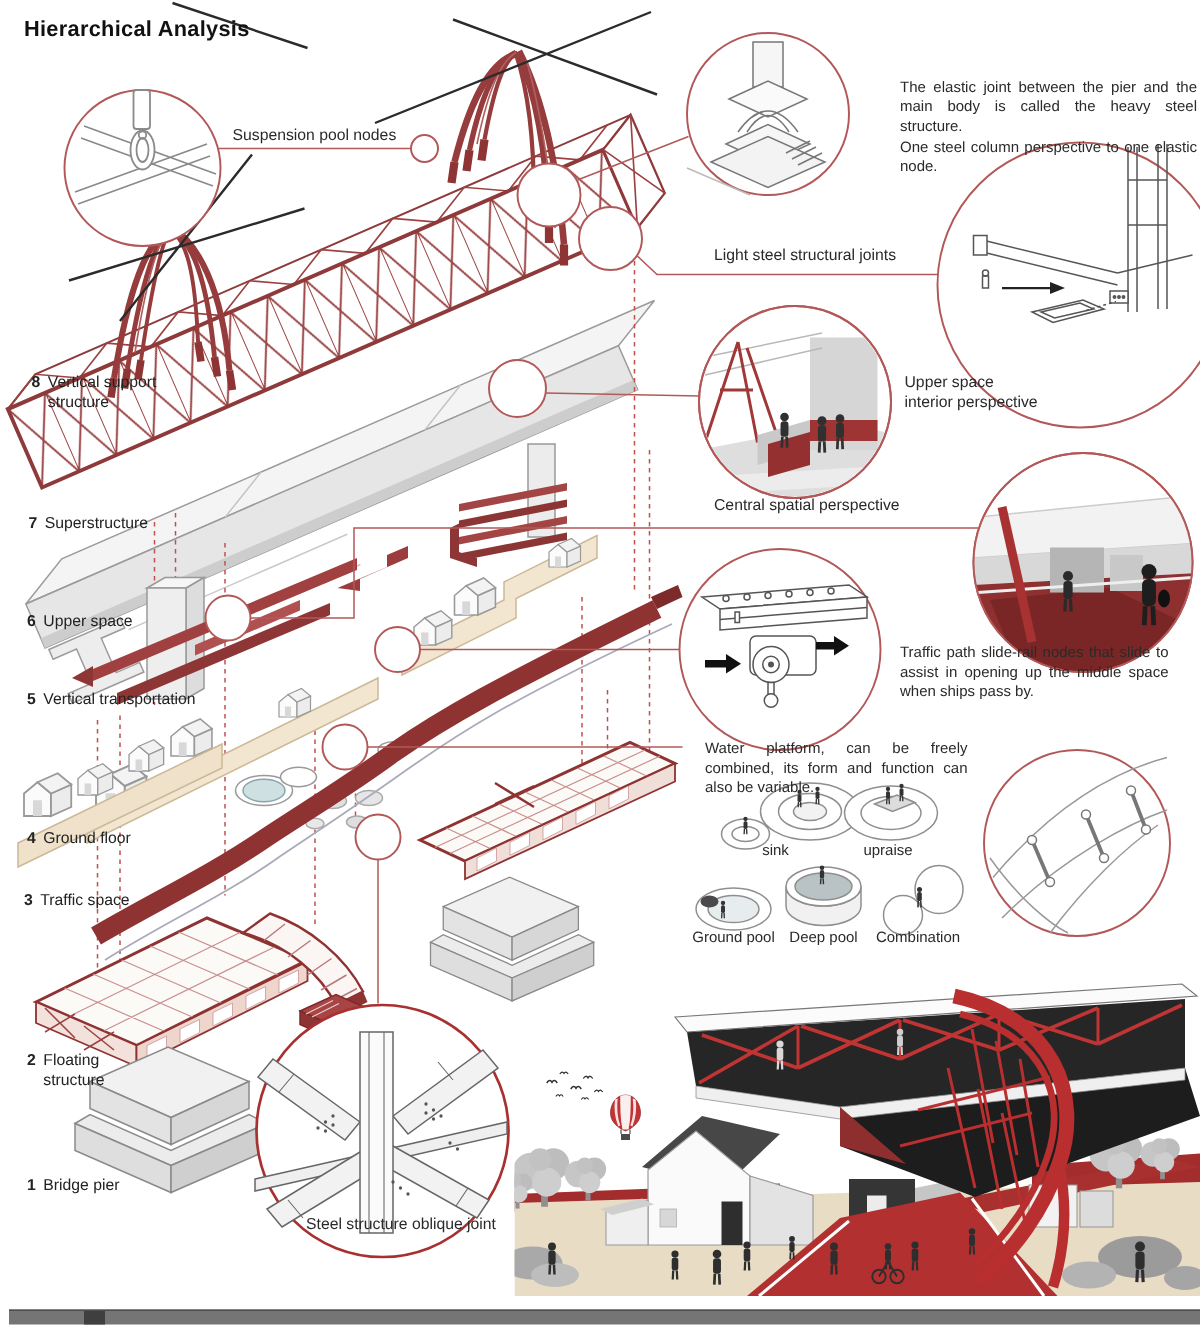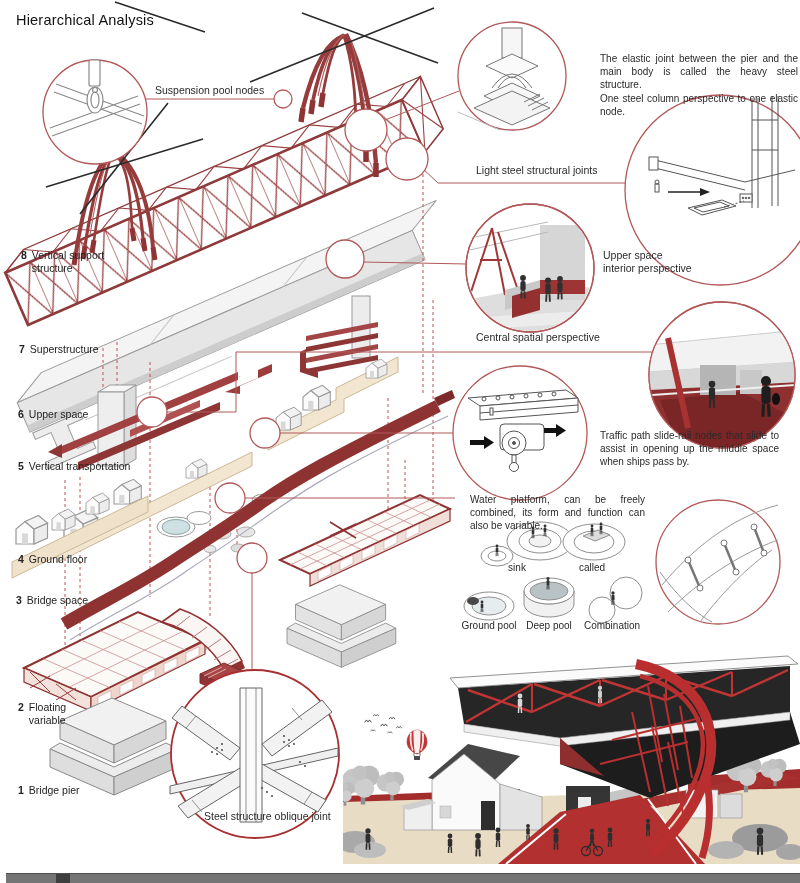--- a/index.html
+++ b/index.html
@@ -1,19 +1,19 @@
 <!DOCTYPE html>
 <html><head>
 <meta charset="utf-8">
 <style>
   html,body{margin:0;padding:0}
   body{width:800px;height:883px;position:relative;background:#fff;overflow:hidden;
        font-family:"Liberation Sans",sans-serif;color:#262626}
   svg{position:absolute;left:0;top:0}
-  .title{position:absolute;font-size:14.5px;font-weight:400;color:#111;letter-spacing:.2px}
+  .title{position:absolute;font-size:14.5px;font-weight:700;color:#111;letter-spacing:.2px}
   .lbl{position:absolute;font-size:10.5px;line-height:1.25;color:#2a2a2a;white-space:nowrap}
   .lbl.wrap{white-space:pre-line}
   .note{position:absolute;font-size:10px;line-height:1.32;color:#2a2a2a;text-align:justify;white-space:pre-line}
   .pool{position:absolute;font-size:10px;color:#2a2a2a;transform:translateX(-50%);white-space:nowrap}
   .layer{position:absolute;display:flex;gap:5px;font-size:10.5px;line-height:1.22;color:#222}
   .layer b{font-weight:700}
   .bottom-bar{position:absolute;left:6px;right:0;top:873px;height:10px;background:#757575;
               border-top:1px solid #4e4e4e}
   .bottom-bar .notch{position:absolute;left:50px;top:0;width:14px;height:100%;background:#3f3f3f}
 </style>
@@ -520,21 +520,21 @@
 <div class="lbl wrap" style="left:603px;top:249px">Upper space
 interior perspective</div>
 
 <div class="lbl" style="left:476px;top:331px">Central spatial perspective</div>
 
 <div class="note" style="left:600px;top:429px;width:179px">Traffic path slide-rail nodes that slide to assist in opening up the middle space when ships pass by.</div>
 
 <div class="note" style="left:470px;top:493px;width:175px">Water platform, can be freely combined, its form and function can also be variable.</div>
 
 <div class="pool" style="left:517px;top:562px">sink</div>
-<div class="pool" style="left:592px;top:562px">called</div>
+<div class="pool" style="left:592px;top:562px">upraise</div>
 <div class="pool" style="left:489px;top:620px">Ground pool</div>
 <div class="pool" style="left:549px;top:620px">Deep pool</div>
 <div class="pool" style="left:612px;top:620px">Combination</div>
 
 <div class="lbl" style="left:204px;top:810px">Steel structure oblique joint</div>
 
 <div class="layer" style="left:21px;top:249px">
   <b>8</b>
   <span style="width:74px">Vertical support structure</span>
 </div>
@@ -549,25 +549,25 @@
 <div class="layer" style="left:18px;top:460px">
   <b>5</b>
   <span>Vertical transportation</span>
 </div>
 <div class="layer" style="left:18px;top:553px">
   <b>4</b>
   <span>Ground floor</span>
 </div>
 <div class="layer" style="left:16px;top:594px">
   <b>3</b>
-  <span>Bridge space</span>
+  <span>Traffic space</span>
 </div>
 <div class="layer" style="left:18px;top:701px">
   <b>2</b>
-  <span style="width:60px">Floating variable</span>
+  <span style="width:60px">Floating structure</span>
 </div>
 <div class="layer" style="left:18px;top:784px">
   <b>1</b>
   <span>Bridge pier</span>
 </div>
 
 <div class="bottom-bar">
   <div class="notch"></div>
 </div>
 

